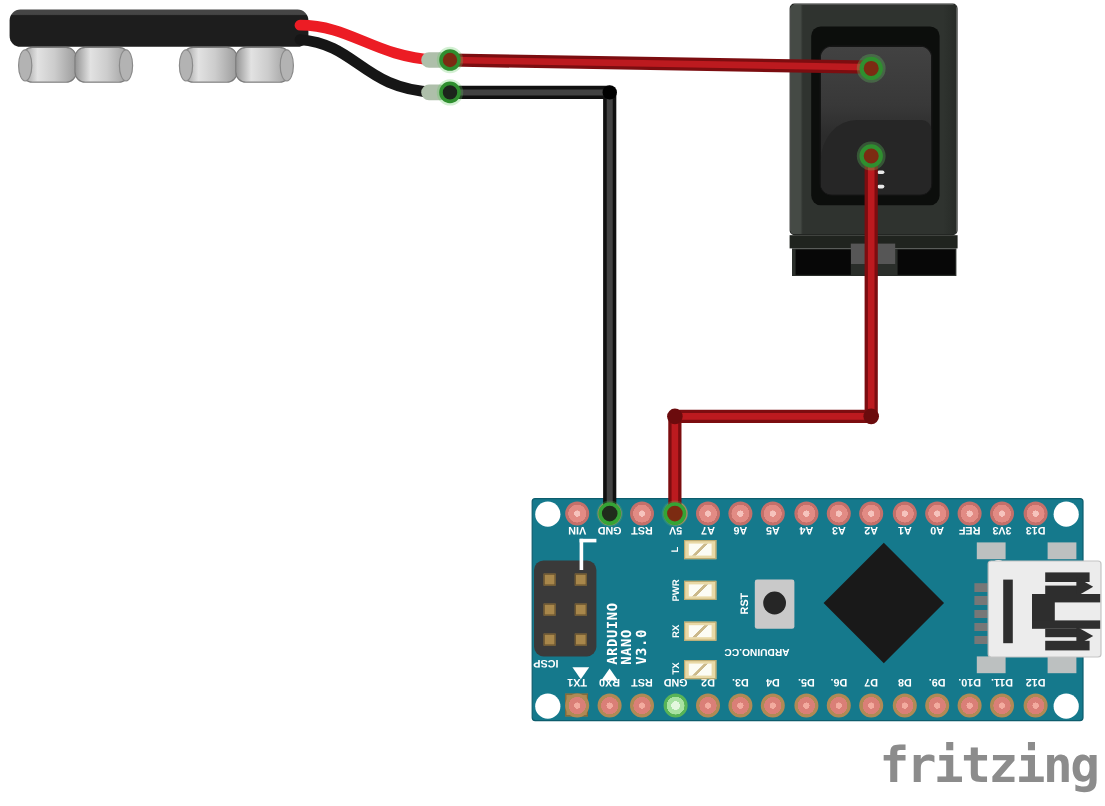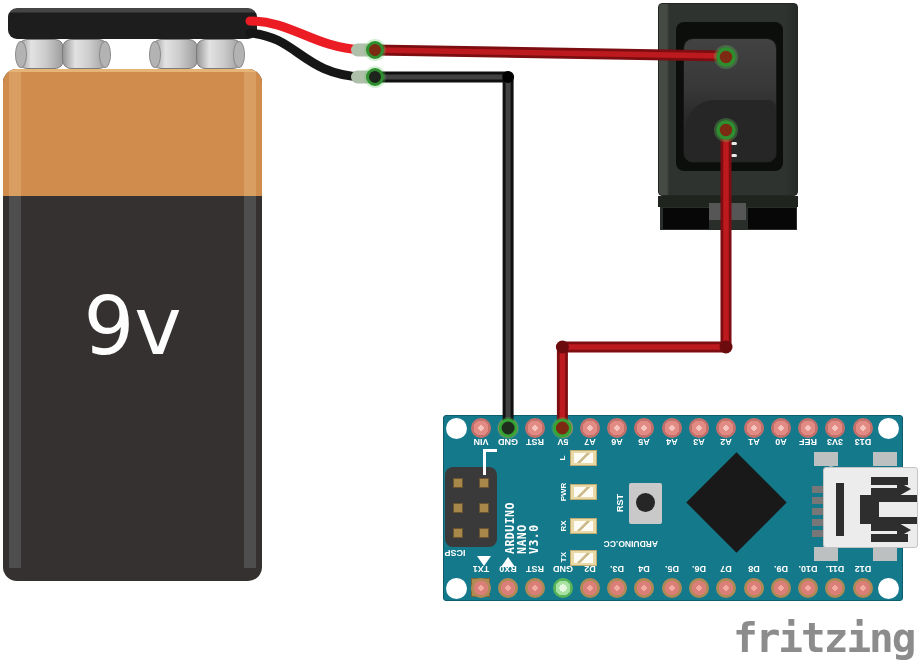--- a/index.html
+++ b/index.html
@@ -98,28 +98,20 @@
     <div class="nut" style="left:0;"></div>
       <div class="nut" style="left:44px;"></div>
     <div class="cap-l" style="left:-3px;"></div>
       <div class="cap-r" style="left:81px;"></div>
   </div>
   <div class="abs term" style="left:152px;">
     <div class="nut" style="left:0;"></div>
       <div class="nut" style="left:44px;"></div>
     <div class="cap-l" style="left:-3px;"></div>
       <div class="cap-r" style="left:81px;"></div>
-  </div>
-  <div class="abs bat-body">
-    <div class="abs bat-orange"></div>
-    <div class="abs strip-o" style="left:6px;"></div>
-    <div class="abs strip-o" style="left:241px;"></div>
-    <div class="abs strip-d" style="left:6px;"></div>
-    <div class="abs strip-d" style="left:241px;"></div>
-    <div class="abs bat-label">9v</div>
   </div>
 
   <div class="abs sw-body"></div>
   <div class="abs sw-recess"></div>
   <div class="abs sw-rocker"></div>
   <div class="abs sw-seam"></div>
   <div class="abs sw-dash" style="left:731px;top:142px;"></div>
   <div class="abs sw-dash" style="left:731px;top:154px;"></div>
   <div class="abs sw-strip"></div>
   <div class="abs sw-housing"></div>

